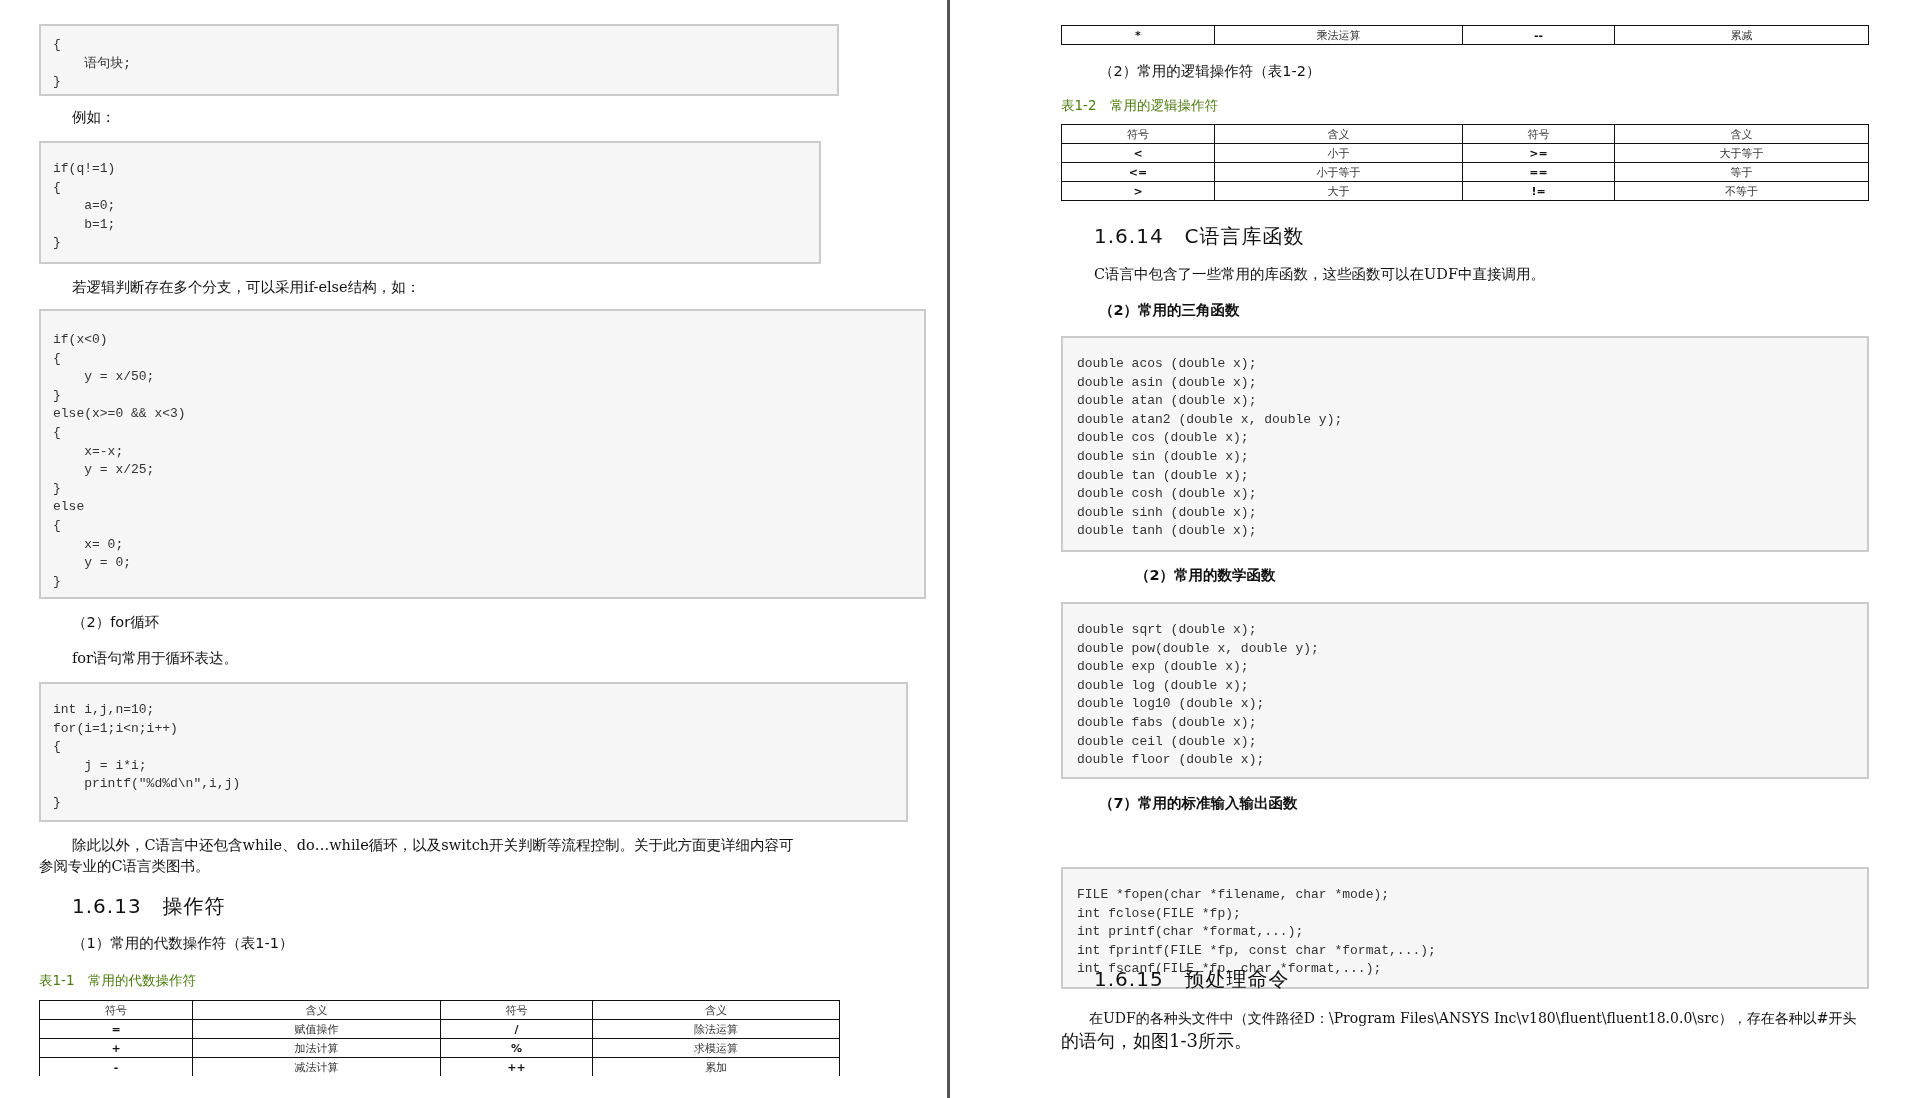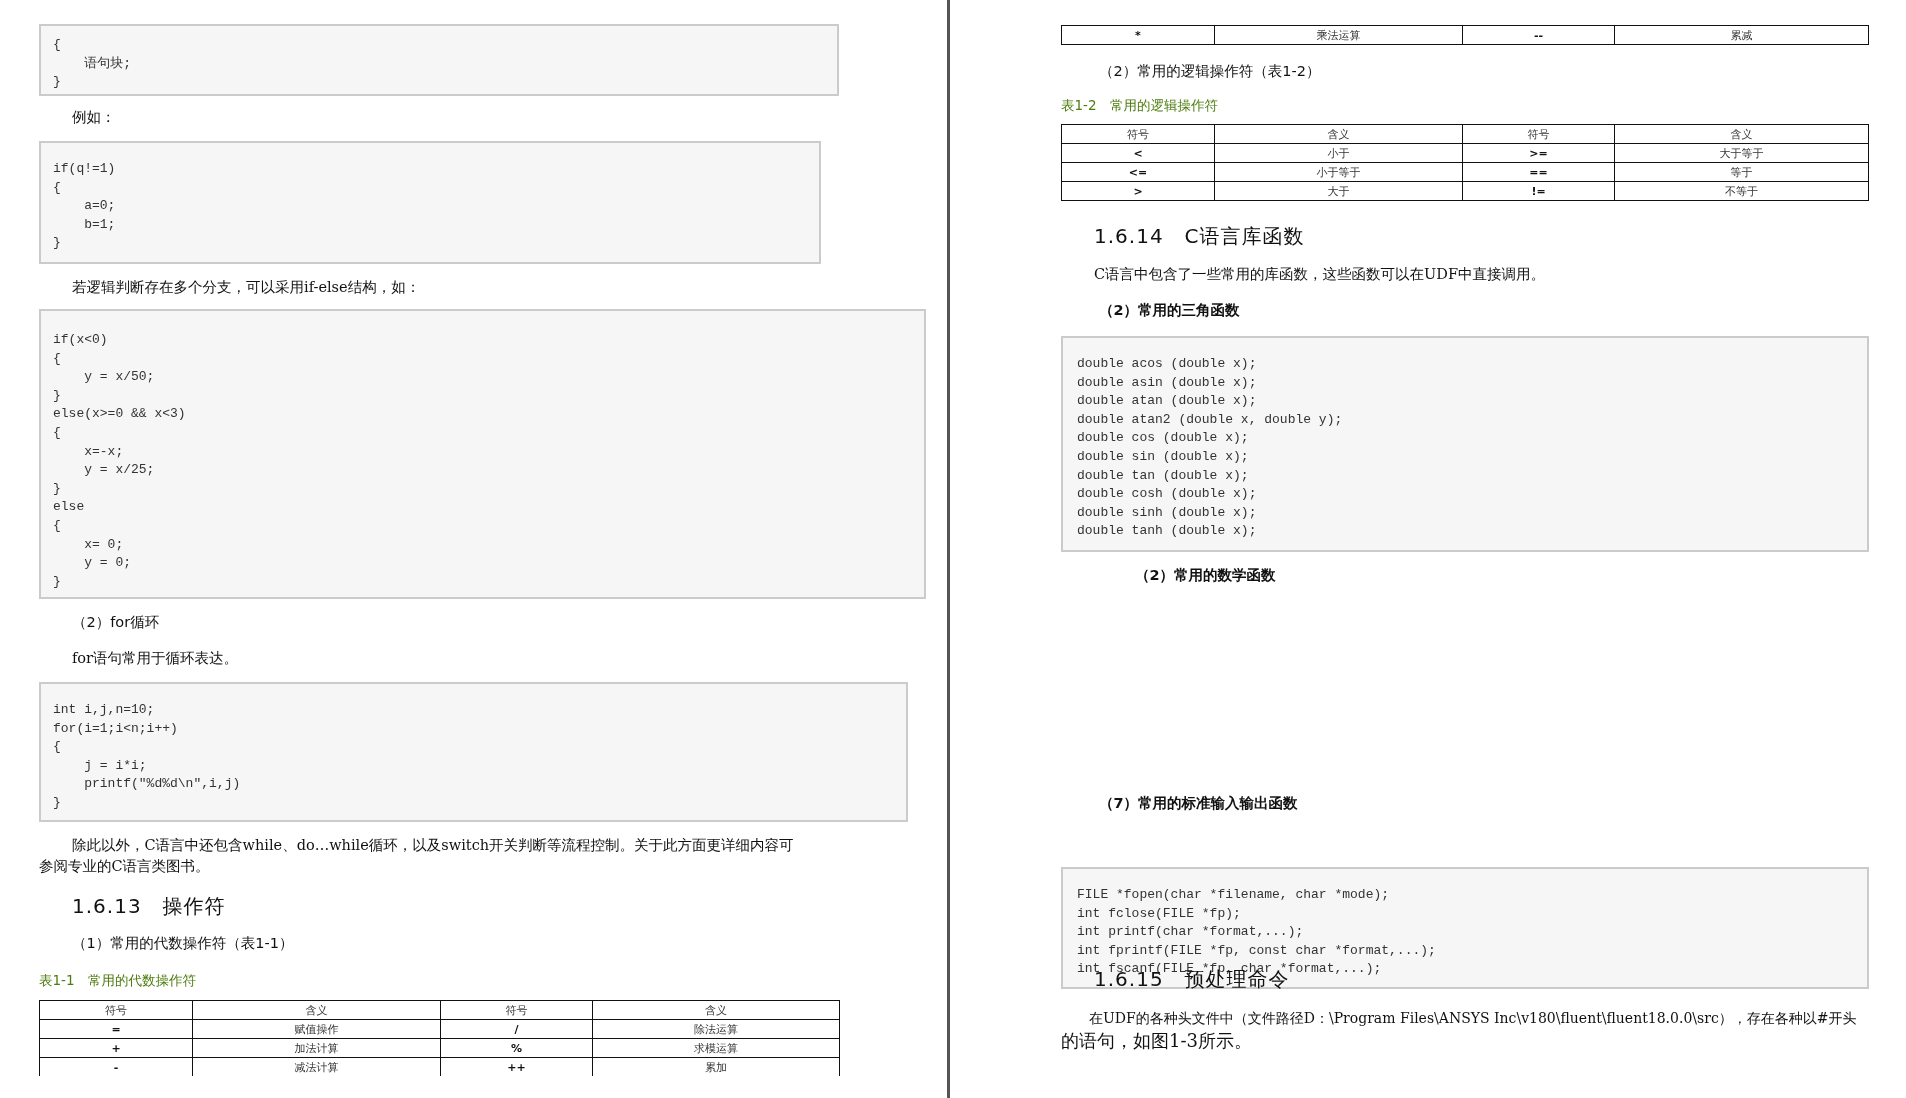--- a/index.html
+++ b/index.html
@@ -196,20 +196,30 @@
 double cos (double x);
 double sin (double x);
 double tan (double x);
 double cosh (double x);
 double sinh (double x);
 double tanh (double x);</pre>
   </div>
 
   <div class="subhead" style="left:148px; top:566px;margin-left:36px;">（2）常用的数学函数</div>
 
+  <div class="codebox" style="left:110px; top:602px; width:808px; height:177px; padding:17px 0 0 14px;">
+    <pre>double sqrt (double x);
+double pow(double x, double y);
+double exp (double x);
+double log (double x);
+double log10 (double x);
+double fabs (double x);
+double ceil (double x);
+double floor (double x);</pre>
+  </div>
 
   <div class="subhead" style="left:148px; top:794px;">（7）常用的标准输入输出函数</div>
 
   <div class="codebox" style="left:110px; top:828px; width:808px; height:122px; padding:17px 0 0 14px;margin-top:39px;">
     <pre>FILE *fopen(char *filename, char *mode);
 int fclose(FILE *fp);
 int printf(char *format,...);
 int fprintf(FILE *fp, const char *format,...);
 int fscanf(FILE *fp, char *format,...);</pre>
   </div>

